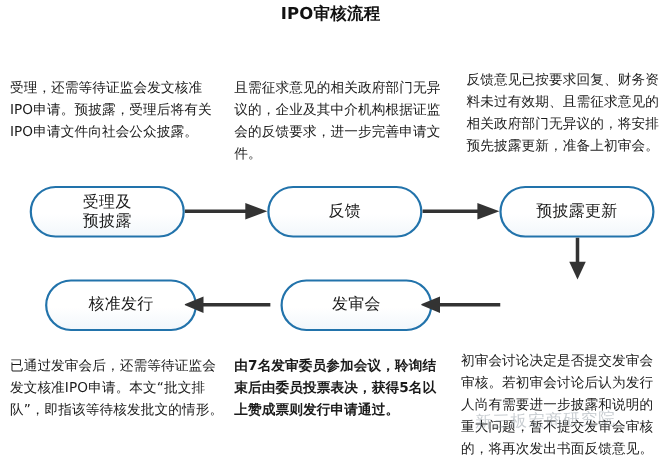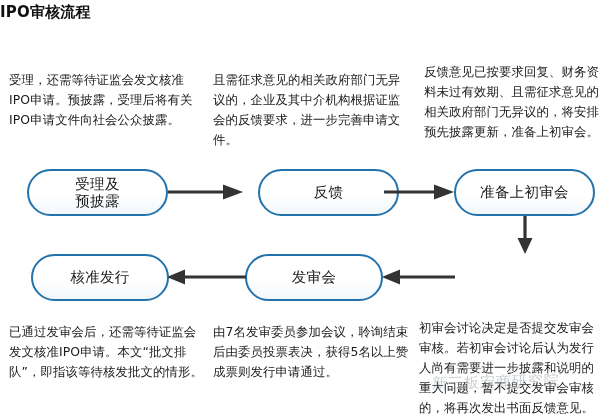--- a/index.html
+++ b/index.html
@@ -20,42 +20,42 @@
     height: 416px;
     overflow: hidden;
   }
 
   
   .title {
     position: absolute;
     left: 0;
     top: 3px;
     width: 601px;
-    text-align: left;
+    text-align: center;
     font-size: 15px;
     font-weight: bold;
     color: #111111;
     letter-spacing: 0.2px;
   }
 
   
   .para {
     position: absolute;
     font-size: 12.4px;
     line-height: 20px;
     color: #1a1a1a;
     letter-spacing: 0.1px;
     white-space: normal;
   }
   .para-tl { left: 9px;   top: 70px;  width: 196px; }
   .para-tm { left: 213px; top: 70px;  width: 196px; }
   .para-tr { left: 419px; top: 62px;  width: 180px; text-align: right; }
 
   .para-bl { left: 9px;   top: 322px; width: 196px; }
-  .para-bm { left: 213px; top: 322px; width: 196px; }
+  .para-bm { left: 213px; top: 322px; width: 196px; font-weight: bold; }
   .para-br { left: 419px; top: 318px; width: 182px; }
 
   
   .flowbox {
     position: absolute;
     height: 47px;
     border: 2.4px solid #2273ab;
     border-radius: 24px;
     background: linear-gradient(to bottom, #ffffff 0%, #ffffff 55%, #f2f7fb 100%);
     box-sizing: border-box;
@@ -66,24 +66,24 @@
   .flowbox .lbl {
     font-size: 14.5px;
     color: #1a1a1a;
     line-height: 17px;
     text-align: center;
     white-space: pre-line;
     letter-spacing: 0.3px;
   }
 
   .box-r1c1 { left: 27px;  top: 169px; width: 141px; }
-  .box-r1c2 { left: 258px; top: 169px; width: 141px; align-items: center; }
+  .box-r1c2 { left: 243px; top: 169px; width: 141px; align-items: center; }
   .box-r1c3 { left: 454px; top: 169px; width: 141px; }
-  .box-r2c1 { left: 31px;  top: 254px; width: 138px; }
-  .box-r2c2 { left: 245px; top: 254px; width: 138px; }
+  .box-r2c1 { left: 41px;  top: 254px; width: 138px; }
+  .box-r2c2 { left: 255px; top: 254px; width: 138px; }
   .box-r2c3 { left: 454px; top: 254px; width: 141px; }
 
   
   .arrow {
     position: absolute;
   }
   .arrow svg { display: block; }
 
   
   .watermark {
@@ -110,21 +110,21 @@
   <div class="para para-tr">反馈意见已按要求回复、财务资料未过有效期、且需征求意见的相关政府部门无异议的，将安排预先披露更新，准备上初审会。</div>
 
   <div class="flowbox box-r1c1">
     <span class="lbl">受理及
 预披露</span>
   </div>
   <div class="flowbox box-r1c2">
     <span class="lbl">反馈</span>
   </div>
   <div class="flowbox box-r1c3">
-    <span class="lbl">准备上初审会</span>
+    <span class="lbl">预披露更新</span>
   </div>
 
   <div class="flowbox box-r2c2">
     <span class="lbl">发审会</span>
   </div>
   <div class="flowbox box-r2c1">
     <span class="lbl">核准发行</span>
   </div>
 
   <div class="arrow" style="left:168px; top:183px;">

